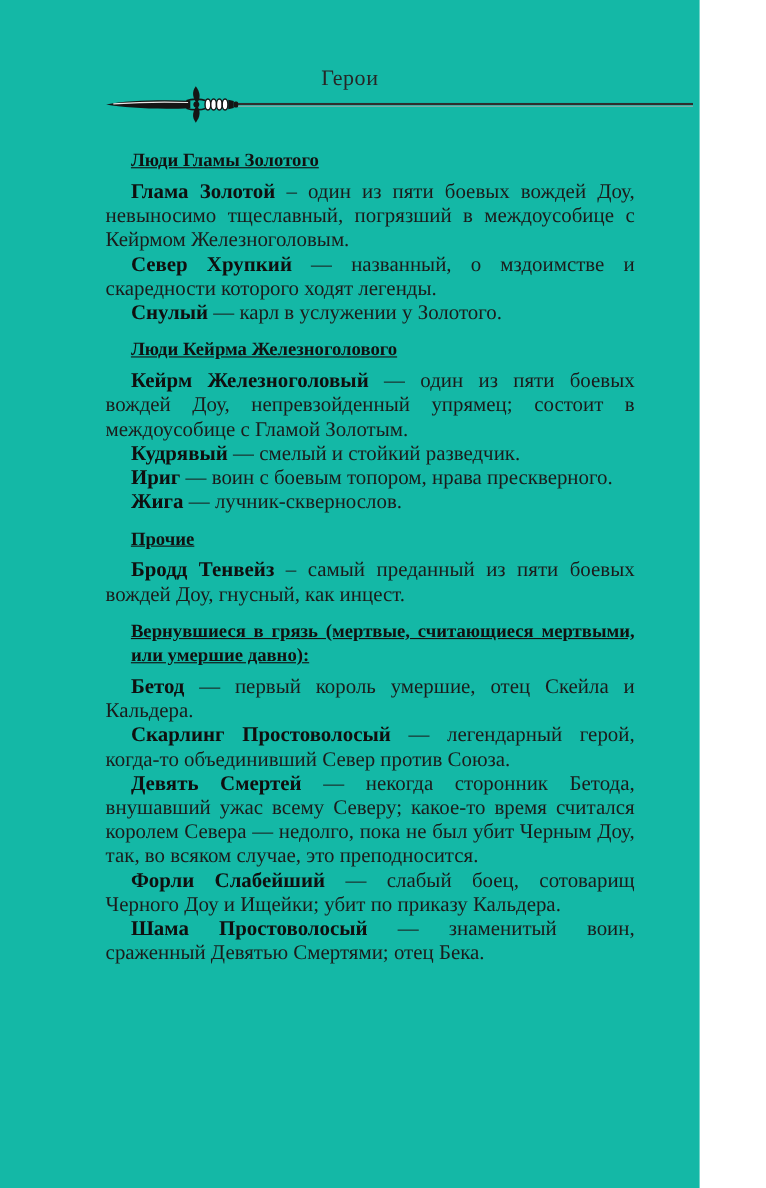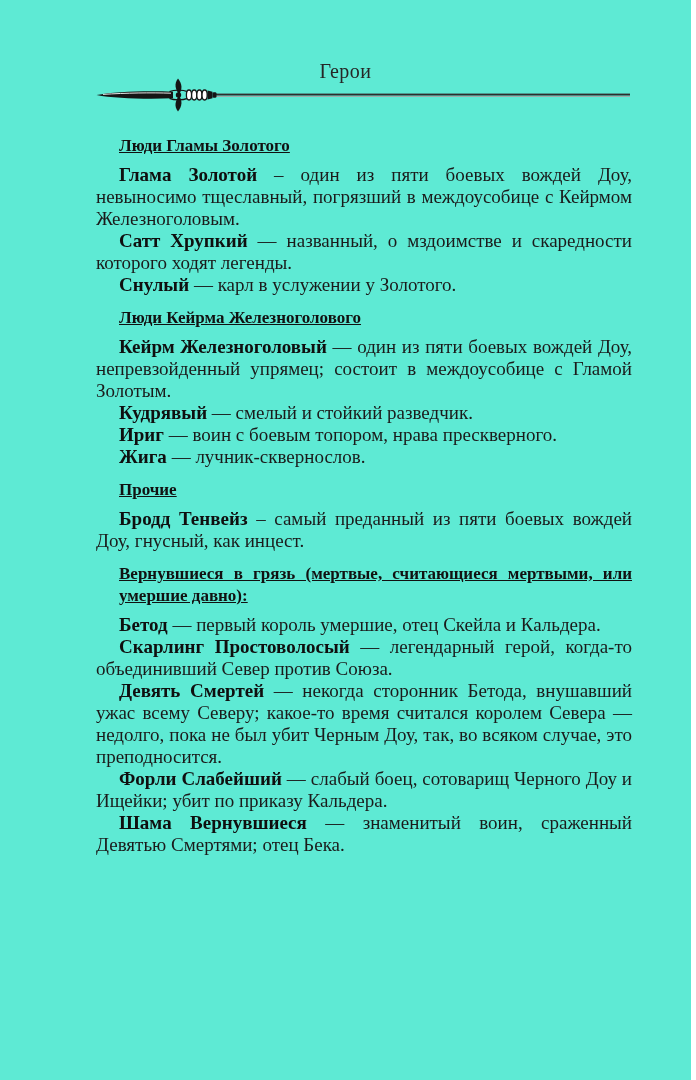--- a/index.html
+++ b/index.html
@@ -1,19 +1,19 @@
 <!DOCTYPE html>
 <html lang="ru"><head>
 <meta charset="utf-8">
 <style>
   html,body { margin:0; padding:0; background:#ffffff; }
   .page {
     position: relative;
-    width: 691px; height: 1080px;
-    background: #5eead4;
+    width: 636px; height: 1080px;
+    background: #14b8a6;
     color: #1b1b1b;
     font-family: "Liberation Serif", "DejaVu Serif", serif;
     box-sizing: border-box;
     padding: 60px 59px 12px 96px;
     overflow: hidden;
   }
   .running-head {
     margin-left: -96px; margin-right: -59px;
     text-align: center;
     font-size: 20px; line-height: 22px;
@@ -75,21 +75,21 @@
       </svg>
     </div>
   </header>
 
   <main class="content" id="content">
   <section class="sec">
     <h2 class="sec-heading">Люди Гламы Золотого</h2>
 
   <p class="entry"><b class="nm">Глама Золотой</b><span class="dash">&nbsp;– </span><span class="desc">один из пяти боевых вождей Доу, невыносимо тщеславный, погрязший в междоусобице с Кейрмом Железноголовым.</span></p>
 
-  <p class="entry"><b class="nm">Сатт Хрупкий</b><span class="dash">&nbsp;— </span><span class="desc">названный, о мздоимстве и скаредности которого ходят легенды.</span></p>
+  <p class="entry"><b class="nm">Север Хрупкий</b><span class="dash">&nbsp;— </span><span class="desc">названный, о мздоимстве и скаредности которого ходят легенды.</span></p>
 
   <p class="entry"><b class="nm">Снулый</b><span class="dash">&nbsp;— </span><span class="desc">карл в услужении у Золотого.</span></p>
 </section>
 
   <section class="sec">
     <h2 class="sec-heading">Люди Кейрма Железноголового</h2>
 
   <p class="entry"><b class="nm">Кейрм Железноголовый</b><span class="dash">&nbsp;— </span><span class="desc">один из пяти боевых вождей Доу, непревзойденный упрямец; состоит в междоусобице с Гламой Золотым.</span></p>
 
   <p class="entry"><b class="nm">Кудрявый</b><span class="dash">&nbsp;— </span><span class="desc">смелый и стойкий разведчик.</span></p>
@@ -111,17 +111,17 @@
 
   <p class="entry"><b class="nm">Бетод</b><span class="dash">&nbsp;— </span><span class="desc">первый король умершие, отец Скейла и Кальдера.</span></p>
 
   <p class="entry"><b class="nm">Скарлинг Простоволосый</b><span class="dash">&nbsp;— </span><span class="desc">легендарный герой, когда-то объединивший Север против Союза.</span></p>
 
   <p class="entry"><b class="nm">Девять Смертей</b><span class="dash">&nbsp;— </span><span class="desc">некогда сторонник Бетода, внушавший ужас всему Северу; какое-то время считался королем Севера — недолго, пока не был убит Черным Доу, так, во всяком случае, это преподносится.</span></p>
 
 
   <p class="entry"><b class="nm">Форли Слабейший</b><span class="dash">&nbsp;— </span><span class="desc">слабый боец, сотоварищ Черного Доу и Ищейки; убит по приказу Кальдера.</span></p>
 
-  <p class="entry"><b class="nm">Шама Вернувшиеся</b><span class="dash">&nbsp;— </span><span class="desc">знаменитый воин, сраженный Девятью Смертями; отец Бека.</span></p>
+  <p class="entry"><b class="nm">Шама Простоволосый</b><span class="dash">&nbsp;— </span><span class="desc">знаменитый воин, сраженный Девятью Смертями; отец Бека.</span></p>
 </section>
 </main>
 
 </div>
 
 </body></html>

